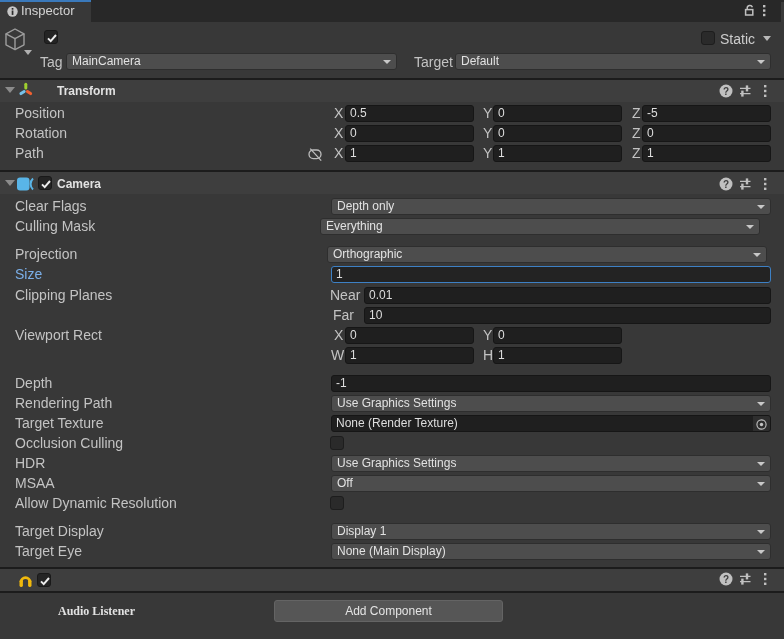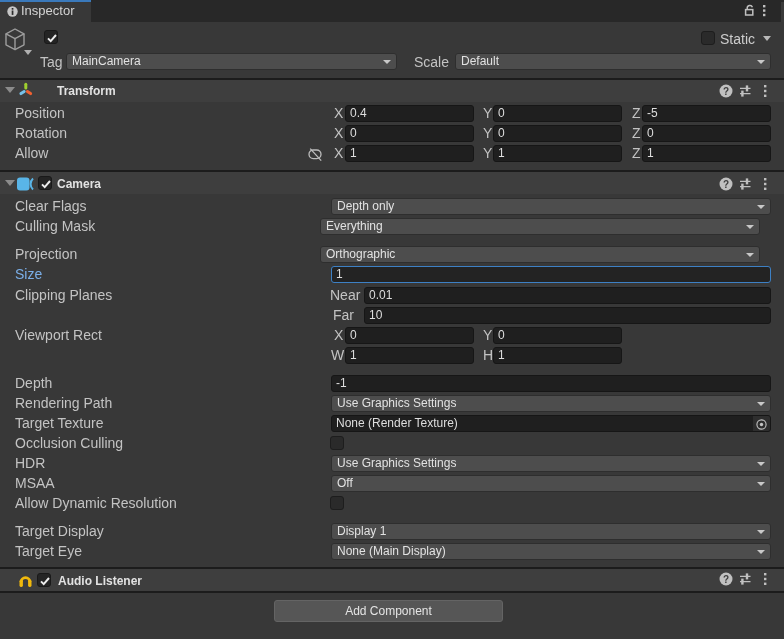--- a/index.html
+++ b/index.html
@@ -60,21 +60,21 @@
         <path d="M2 6.4 L4.7 9.1 L10 3" fill="none" stroke="#ececec" stroke-width="2"></path>
       </svg>
     </div>
 
 <div class="chk off" style="left:701px;top:31px;"></div>
 <div class="lbl" style="left:720px;top:31px;color:#cdcdcd;">Static</div>
 <div class="abs" style="left:763px;top:36px;width:0;height:0;border-left:4px solid transparent;border-right:4px solid transparent;border-top:5px solid #b8b8b8;"></div>
 
 <div class="lbl" style="left:40px;top:54px;">Tag</div>
 <div class="drop" style="left:66px;top:53px;width:331px;"><span>MainCamera</span><span class="ar"></span></div>
-<div class="lbl" style="left:414px;top:54px;">Scale</div>
+<div class="lbl" style="left:414px;top:54px;">Target</div>
 <div class="drop" style="left:455px;top:53px;width:316px;"><span>Default</span><span class="ar"></span></div>
 
 
 <div class="hdr" style="top:78px;"></div>
 <div class="fold" style="left:5px;top:87px;"></div>
 
 <svg class="abs" style="left:19px;top:82px;" width="14" height="14" viewBox="0 0 14 14">
 <g stroke-linecap="round" stroke-width="3">
 <path d="M6.8 2.2 L6.8 6" stroke="#9fd02f"></path>
 <path d="M5.2 9.5 L2 11.6" stroke="#76c1e9"></path>
@@ -93,30 +93,30 @@
       </g>
 <g fill="#c0c0c0">
         <rect x="45" y="1" width="2.4" height="2.4"></rect>
         <rect x="45" y="5.8" width="2.4" height="2.4"></rect>
         <rect x="45" y="10.6" width="2.4" height="2.4"></rect>
       </g>
 </svg>
 
 <div class="lbl" style="left:15px;top:105px;">Position</div>
 <div class="lbl" style="left:15px;top:125px;">Rotation</div>
-<div class="lbl" style="left:15px;top:145px;">Allow</div>
+<div class="lbl" style="left:15px;top:145px;">Path</div>
 
 <svg class="abs" style="left:308px;top:147px;" width="15" height="15" viewBox="0 0 15 15">
       <g fill="none" stroke="#bdbdbd" stroke-width="1.3">
         <rect x="1" y="3" width="12" height="8.6" rx="4.3"></rect>
         <path d="M2.2 1.6 L13.2 13.6"></path>
       </g>
     </svg>
 
-<div class="lbl" style="left:334px;top:105px;">X</div><div class="fld" style="left:345px;top:105px;width:129px;">0.4</div>
+<div class="lbl" style="left:334px;top:105px;">X</div><div class="fld" style="left:345px;top:105px;width:129px;">0.5</div>
 <div class="lbl" style="left:483px;top:105px;">Y</div><div class="fld" style="left:493px;top:105px;width:129px;">0</div>
 <div class="lbl" style="left:632px;top:105px;">Z</div><div class="fld" style="left:642px;top:105px;width:129px;">-5</div>
 <div class="lbl" style="left:334px;top:125px;">X</div><div class="fld" style="left:345px;top:125px;width:129px;">0</div>
 <div class="lbl" style="left:483px;top:125px;">Y</div><div class="fld" style="left:493px;top:125px;width:129px;">0</div>
 <div class="lbl" style="left:632px;top:125px;">Z</div><div class="fld" style="left:642px;top:125px;width:129px;">0</div>
 <div class="lbl" style="left:334px;top:145px;">X</div><div class="fld" style="left:345px;top:145px;width:129px;">1</div>
 <div class="lbl" style="left:483px;top:145px;">Y</div><div class="fld" style="left:493px;top:145px;width:129px;">1</div>
 <div class="lbl" style="left:632px;top:145px;">Z</div><div class="fld" style="left:642px;top:145px;width:129px;">1</div>
 
 
@@ -147,21 +147,21 @@
         <rect x="45" y="10.6" width="2.4" height="2.4"></rect>
       </g>
 </svg>
 
 <div class="lbl" style="left:15px;top:198px;">Clear Flags</div>
 <div class="drop" style="left:331px;top:198px;width:440px;"><span>Depth only</span><span class="ar"></span></div>
 <div class="lbl" style="left:15px;top:218px;">Culling Mask</div>
 <div class="drop" style="left:320px;top:218px;width:440px;"><span>Everything</span><span class="ar"></span></div>
 
 <div class="lbl" style="left:15px;top:246px;">Projection</div>
-<div class="drop" style="left:320px;top:246px;width:440px;"><span>Orthographic</span><span class="ar"></span></div>
+<div class="drop" style="left:327px;top:246px;width:440px;"><span>Orthographic</span><span class="ar"></span></div>
 <div class="lbl" style="left:15px;top:266px;color:#7bafe8;">Size</div>
 <div class="fld" style="left:331px;top:266px;width:440px;border:1px solid #3d80c4;background:#232323;">1</div>
 <div class="lbl" style="left:15px;top:287px;">Clipping Planes</div>
 <div class="lbl" style="left:330px;top:287px;">Near</div>
 <div class="fld" style="left:364px;top:287px;width:407px;">0.01</div>
 <div class="lbl" style="left:333px;top:307px;">Far</div>
 <div class="fld" style="left:364px;top:307px;width:407px;">10</div>
 <div class="lbl" style="left:15px;top:327px;">Viewport Rect</div>
 <div class="lbl" style="left:334px;top:327px;">X</div><div class="fld" style="left:345px;top:327px;width:129px;">0</div>
 <div class="lbl" style="left:483px;top:327px;">Y</div><div class="fld" style="left:493px;top:327px;width:129px;">0</div>
@@ -200,21 +200,21 @@
 <svg class="abs" style="left:19px;top:573px;" width="13" height="14" viewBox="0 0 13 14">
       <path d="M2.1 9 A4.4 4.4 0 0 1 10.9 9" fill="none" stroke="#f1b90c" stroke-width="2.8"></path>
       <rect x="0.5" y="6.8" width="3.4" height="7.2" rx="1.4" fill="#f1b90c"></rect>
       <rect x="9.1" y="6.8" width="3.4" height="7.2" rx="1.4" fill="#f1b90c"></rect>
     </svg>
 <div class="chk" style="left:37px;top:573px;">
       <svg width="12" height="12" viewBox="0 0 12 12">
         <path d="M2 6.4 L4.7 9.1 L10 3" fill="none" stroke="#ececec" stroke-width="2"></path>
       </svg>
     </div>
-<div class="hdrtitle" style="left:58px;top:574px;">Audio Listener</div>
+<div class="hdrtitle" style="left:58px;top:604px;font-family:Liberation Serif, serif;">Audio Listener</div>
 <svg class="abs" style="left:719px;top:572px;" width="52" height="14" viewBox="0 0 52 14">
 <circle cx="7" cy="7" r="6.5" fill="#c0c0c0"></circle>
       <text x="7" y="11" font-size="10" font-weight="bold" fill="#3e3e3e" text-anchor="middle" font-family="Liberation Sans">?</text>
 <g stroke="#c0c0c0" stroke-width="1.3">
         <path d="M21 4.4 L31.5 4.4 M21 9.6 L31.5 9.6"></path>
         <rect x="26.8" y="1.4" width="2.4" height="6" fill="#c0c0c0" stroke="none"></rect>
         <rect x="22.2" y="6.6" width="2.4" height="6" fill="#c0c0c0" stroke="none"></rect>
       </g>
 <g fill="#c0c0c0">
         <rect x="45" y="1" width="2.4" height="2.4"></rect>

